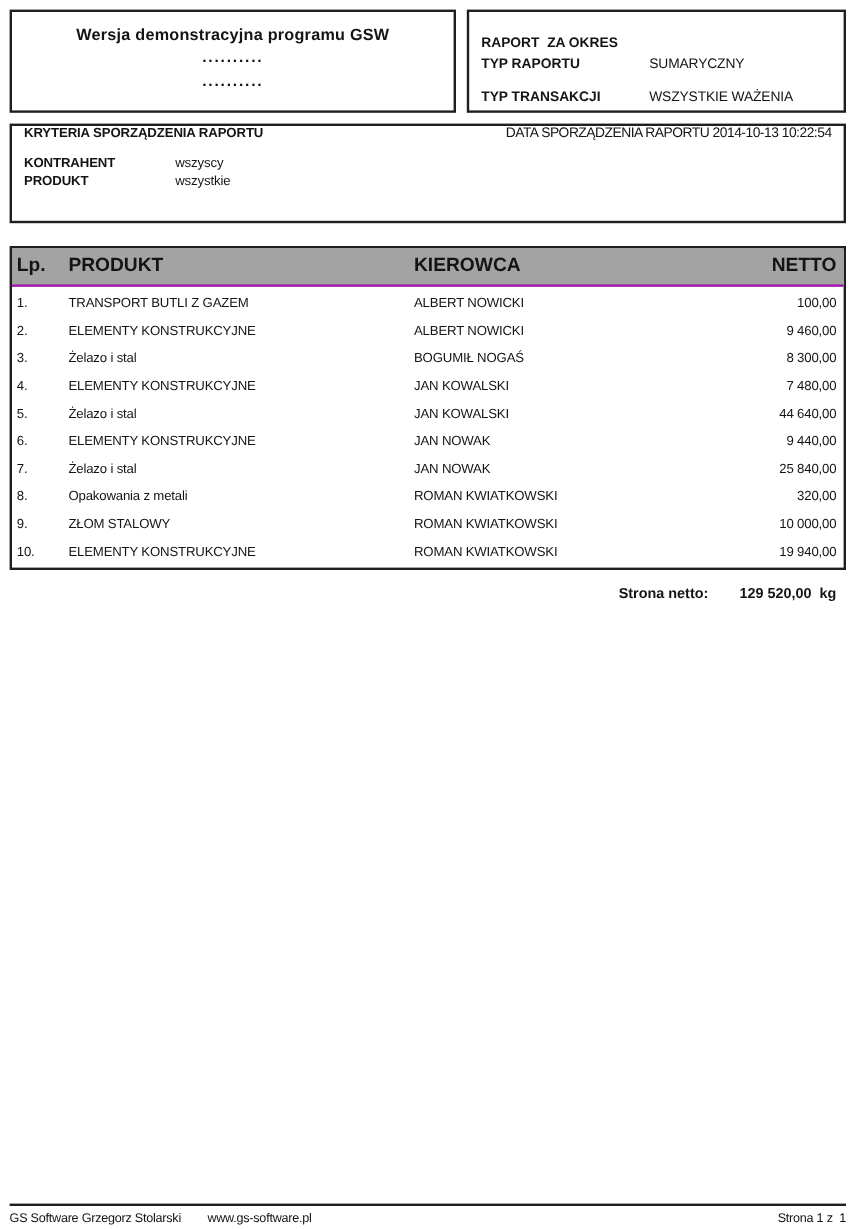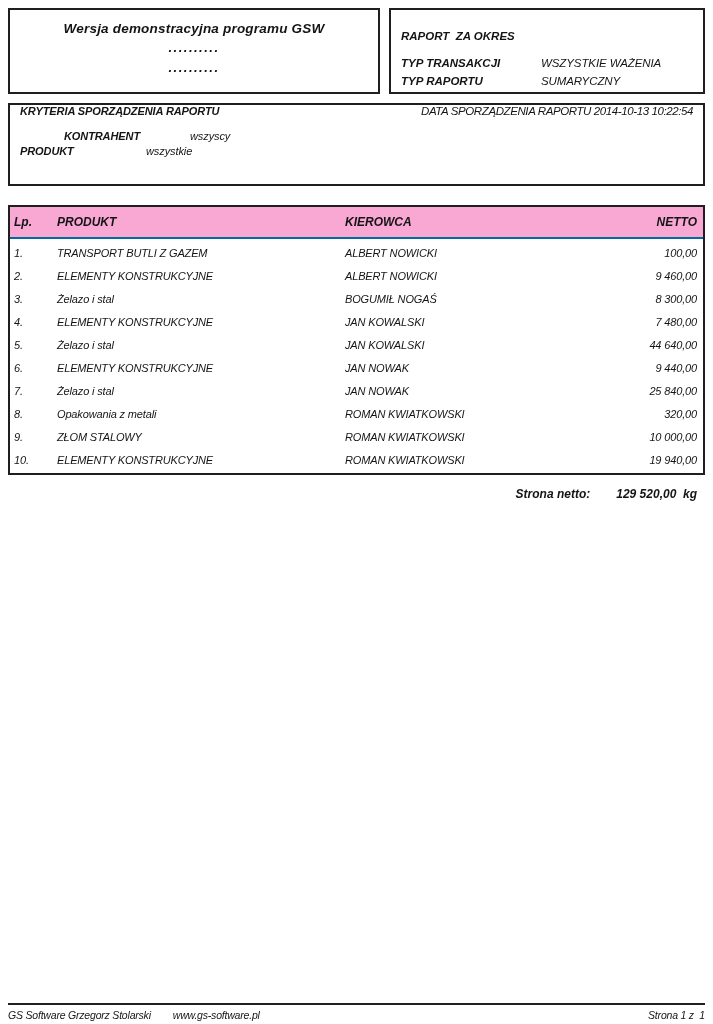--- a/index.html
+++ b/index.html
@@ -3,21 +3,21 @@
 <meta charset="utf-8">
 <style>
   html, body { margin: 0; padding: 0; }
   body {
     width: 713px; height: 1024px;
     background: #ffffff;
     font-family: "Liberation Sans", "DejaVu Sans", sans-serif;
     color: #141414;
     -webkit-font-smoothing: antialiased;
   }
-  .page { position: relative; width: 713px; height: 1024px; overflow: hidden; font-style: italic; }
+  .page { position: relative; width: 713px; height: 1024px; overflow: hidden; }
   .box { position: absolute; border: 2px solid #1f1f1f; box-sizing: border-box; background: #fff; }
 
   
   .demo-box { left: 8px; top: 8px; width: 372px; height: 86px; text-align: center; padding-top: 11px; }
   .demo-title { font-weight: bold; font-size: 13.5px; letter-spacing: 0.2px; }
   .demo-dots { font-weight: bold; font-size: 13px; letter-spacing: 1.5px; line-height: 16px; margin-top: 4px; }
 
   
   .report-box { left: 389px; top: 8px; width: 316px; height: 86px; padding: 20px 10px; }
   .rb-title { font-weight: bold; font-size: 11.5px; white-space: pre; }
@@ -27,32 +27,32 @@
   .rb-field.second { margin-top: 6px; }
   .rb-label { font-weight: bold; width: 140px; flex: 0 0 140px; }
   .rb-value { letter-spacing: -0.1px; }
 
   
   .criteria-box { left: 8px; top: 103px; width: 697px; height: 83px; padding: 0 10px; }
   .cb-toprow { display: flex; justify-content: space-between; align-items: flex-start; }
   .cb-title { font-weight: bold; font-size: 11px; letter-spacing: -0.1px; }
   .cb-date { font-size: 11.5px; letter-spacing: -0.4px; }
   .cb-field { display: flex; font-size: 11px; }
-  .cb-field.first { margin-top: 13px; margin-left: 44px; }
+  .cb-field.first { margin-top: 13px; }
   .cb-field.second { margin-top: 3px; }
   .cb-label { font-weight: bold; width: 126px; flex: 0 0 126px; letter-spacing: -0.1px; }
   .cb-value { letter-spacing: -0.1px; }
 
   
   .report-table { left: 8px; top: 205px; width: 697px; }
   .thead {
     display: grid; grid-template-columns: 47px 288px auto 130px;
     align-items: center; height: 30px;
-    background: #f9a8d4; border-bottom: 2px solid #0369a1;
-    font-weight: bold; font-size: 12px;
+    background: #a3a3a3; border-bottom: 2px solid #a21caf;
+    font-weight: bold; font-size: 16px;
   }
   .trow {
     display: grid; grid-template-columns: 47px 288px auto 130px;
     align-items: center; height: 23px;
     font-size: 11px; letter-spacing: -0.15px;
   }
   .tbody { padding-top: 2px; padding-bottom: 2px; }
   .c.lp { padding-left: 4px; }
   .c.netto { text-align: right; padding-right: 6px; }
 
@@ -76,27 +76,27 @@
 <div class="page">
 
   <div class="box demo-box">
     <div class="demo-title">Wersja demonstracyjna programu GSW</div>
     <div class="demo-dots">..........</div>
     <div class="demo-dots">..........</div>
   </div>
 
   <div class="box report-box">
     <div class="rb-title">RAPORT  ZA OKRES</div>
+    <div class="rb-field second">
+      <span class="rb-label">TYP RAPORTU</span>
+      <span class="rb-value">SUMARYCZNY</span>
+    </div>
     <div class="rb-field first">
       <span class="rb-label">TYP TRANSAKCJI</span>
       <span class="rb-value">WSZYSTKIE WAŻENIA</span>
-    </div>
-    <div class="rb-field second">
-      <span class="rb-label">TYP RAPORTU</span>
-      <span class="rb-value">SUMARYCZNY</span>
     </div>
   </div>
 
   <div class="box criteria-box">
     <div class="cb-toprow">
       <div class="cb-title">KRYTERIA SPORZĄDZENIA RAPORTU</div>
       <div class="cb-date">DATA SPORZĄDZENIA RAPORTU 2014-10-13 10:22:54</div>
     </div>
     <div class="cb-field first">
       <span class="cb-label">KONTRAHENT</span>

